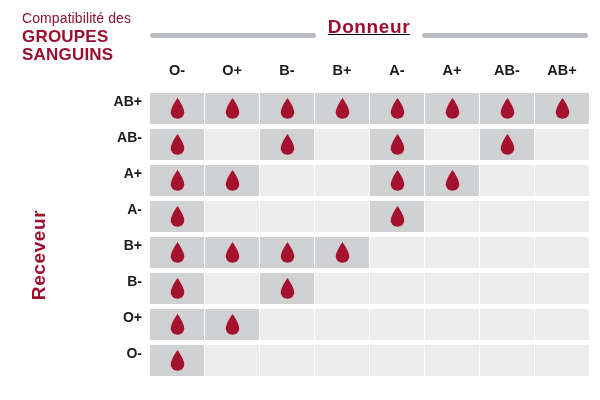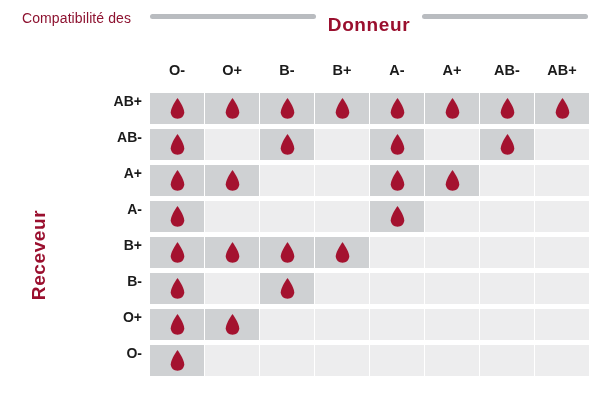--- a/index.html
+++ b/index.html
@@ -42,21 +42,22 @@
   }
 
   
   .donneur-wrap {
     position: absolute;
     left: 150px;
     top: 14px;
     width: 438px;
     height: 24px;
     display: flex;
-    align-items: flex-start;
+    align-items: flex-end;
+    text-decoration: underline;
   }
   .rule {
     flex: 1 1 auto;
     height: 5px;
     background: #b9bcc0;
     border-radius: 3px;
   }
   .donneur-label {
     font-size: 19px;
     font-weight: bold;
@@ -146,20 +147,24 @@
     display: block;
   }
 </style>
 </head>
 <body>
 
 <div class="page">
 
   <div class="title-block">
     <div class="title-small">Compatibilité des</div>
+    <div class="title-big">
+      <div>GROUPES</div>
+      <div>SANGUINS</div>
+    </div>
   </div>
 
   <div class="donneur-wrap">
     <div class="rule"></div>
     <div class="donneur-label">Donneur</div>
     <div class="rule"></div>
   </div>
 
   <div class="receveur-wrap">
     <div class="receveur-label">Receveur</div>

